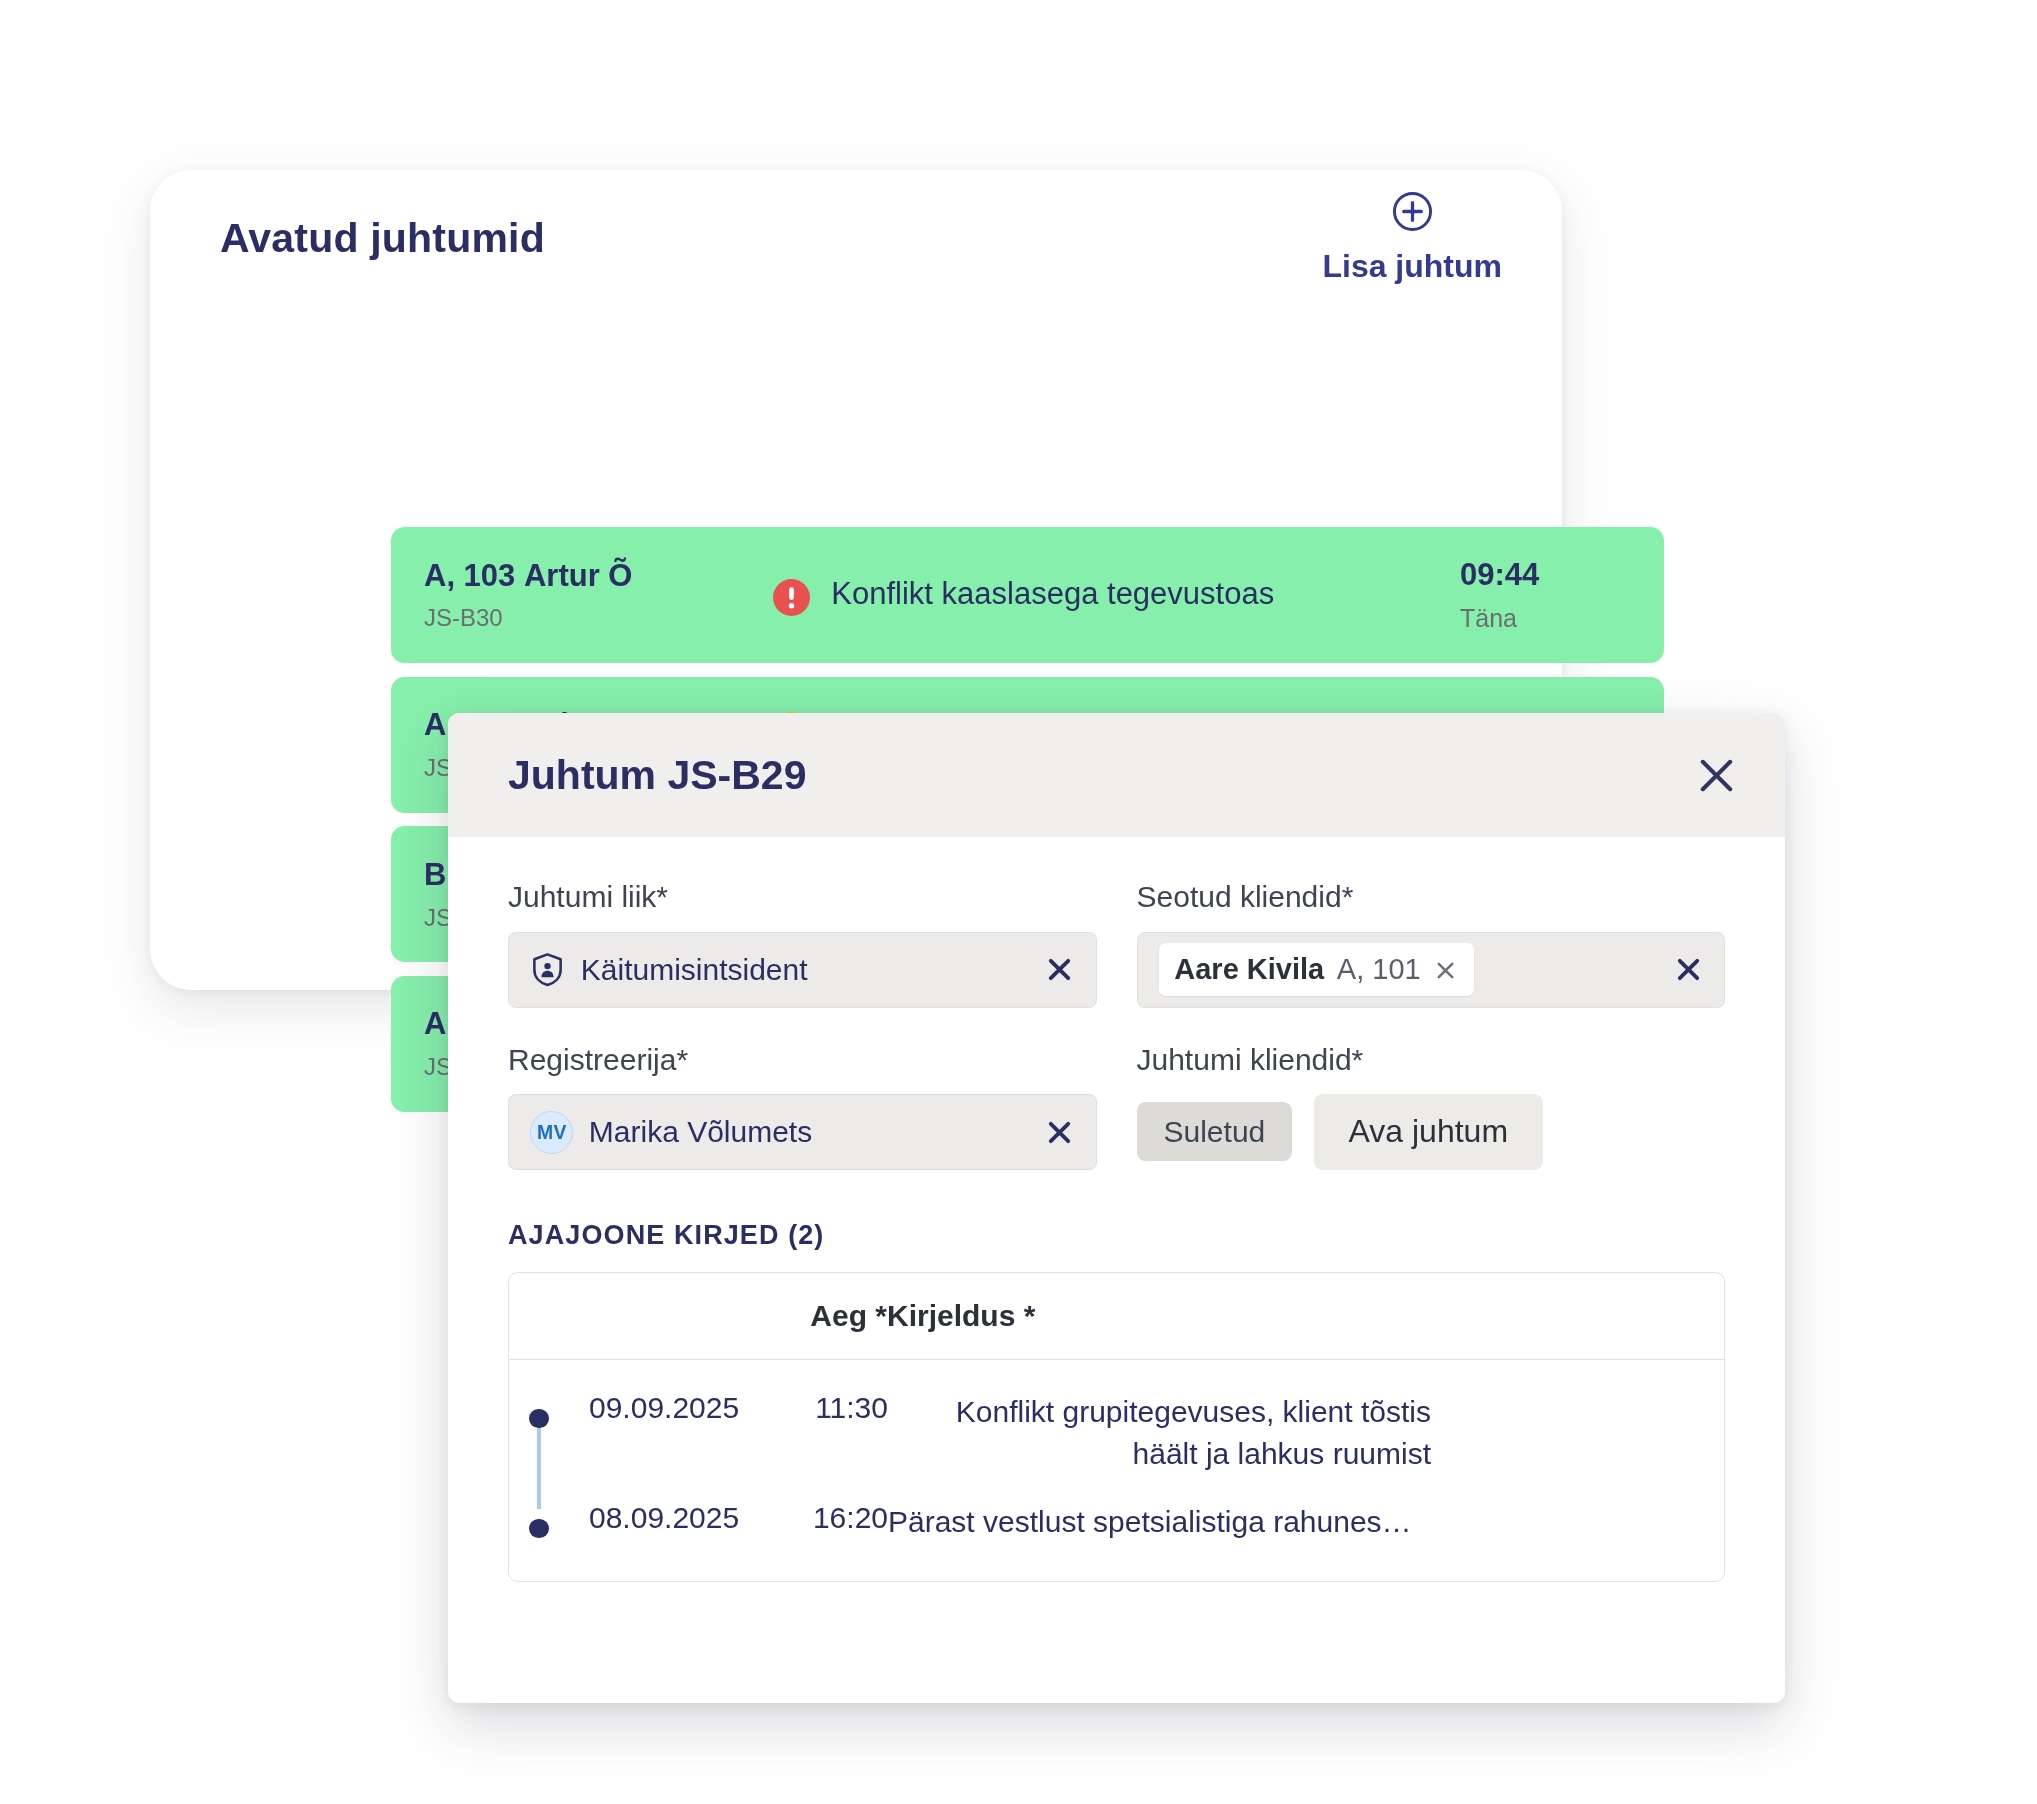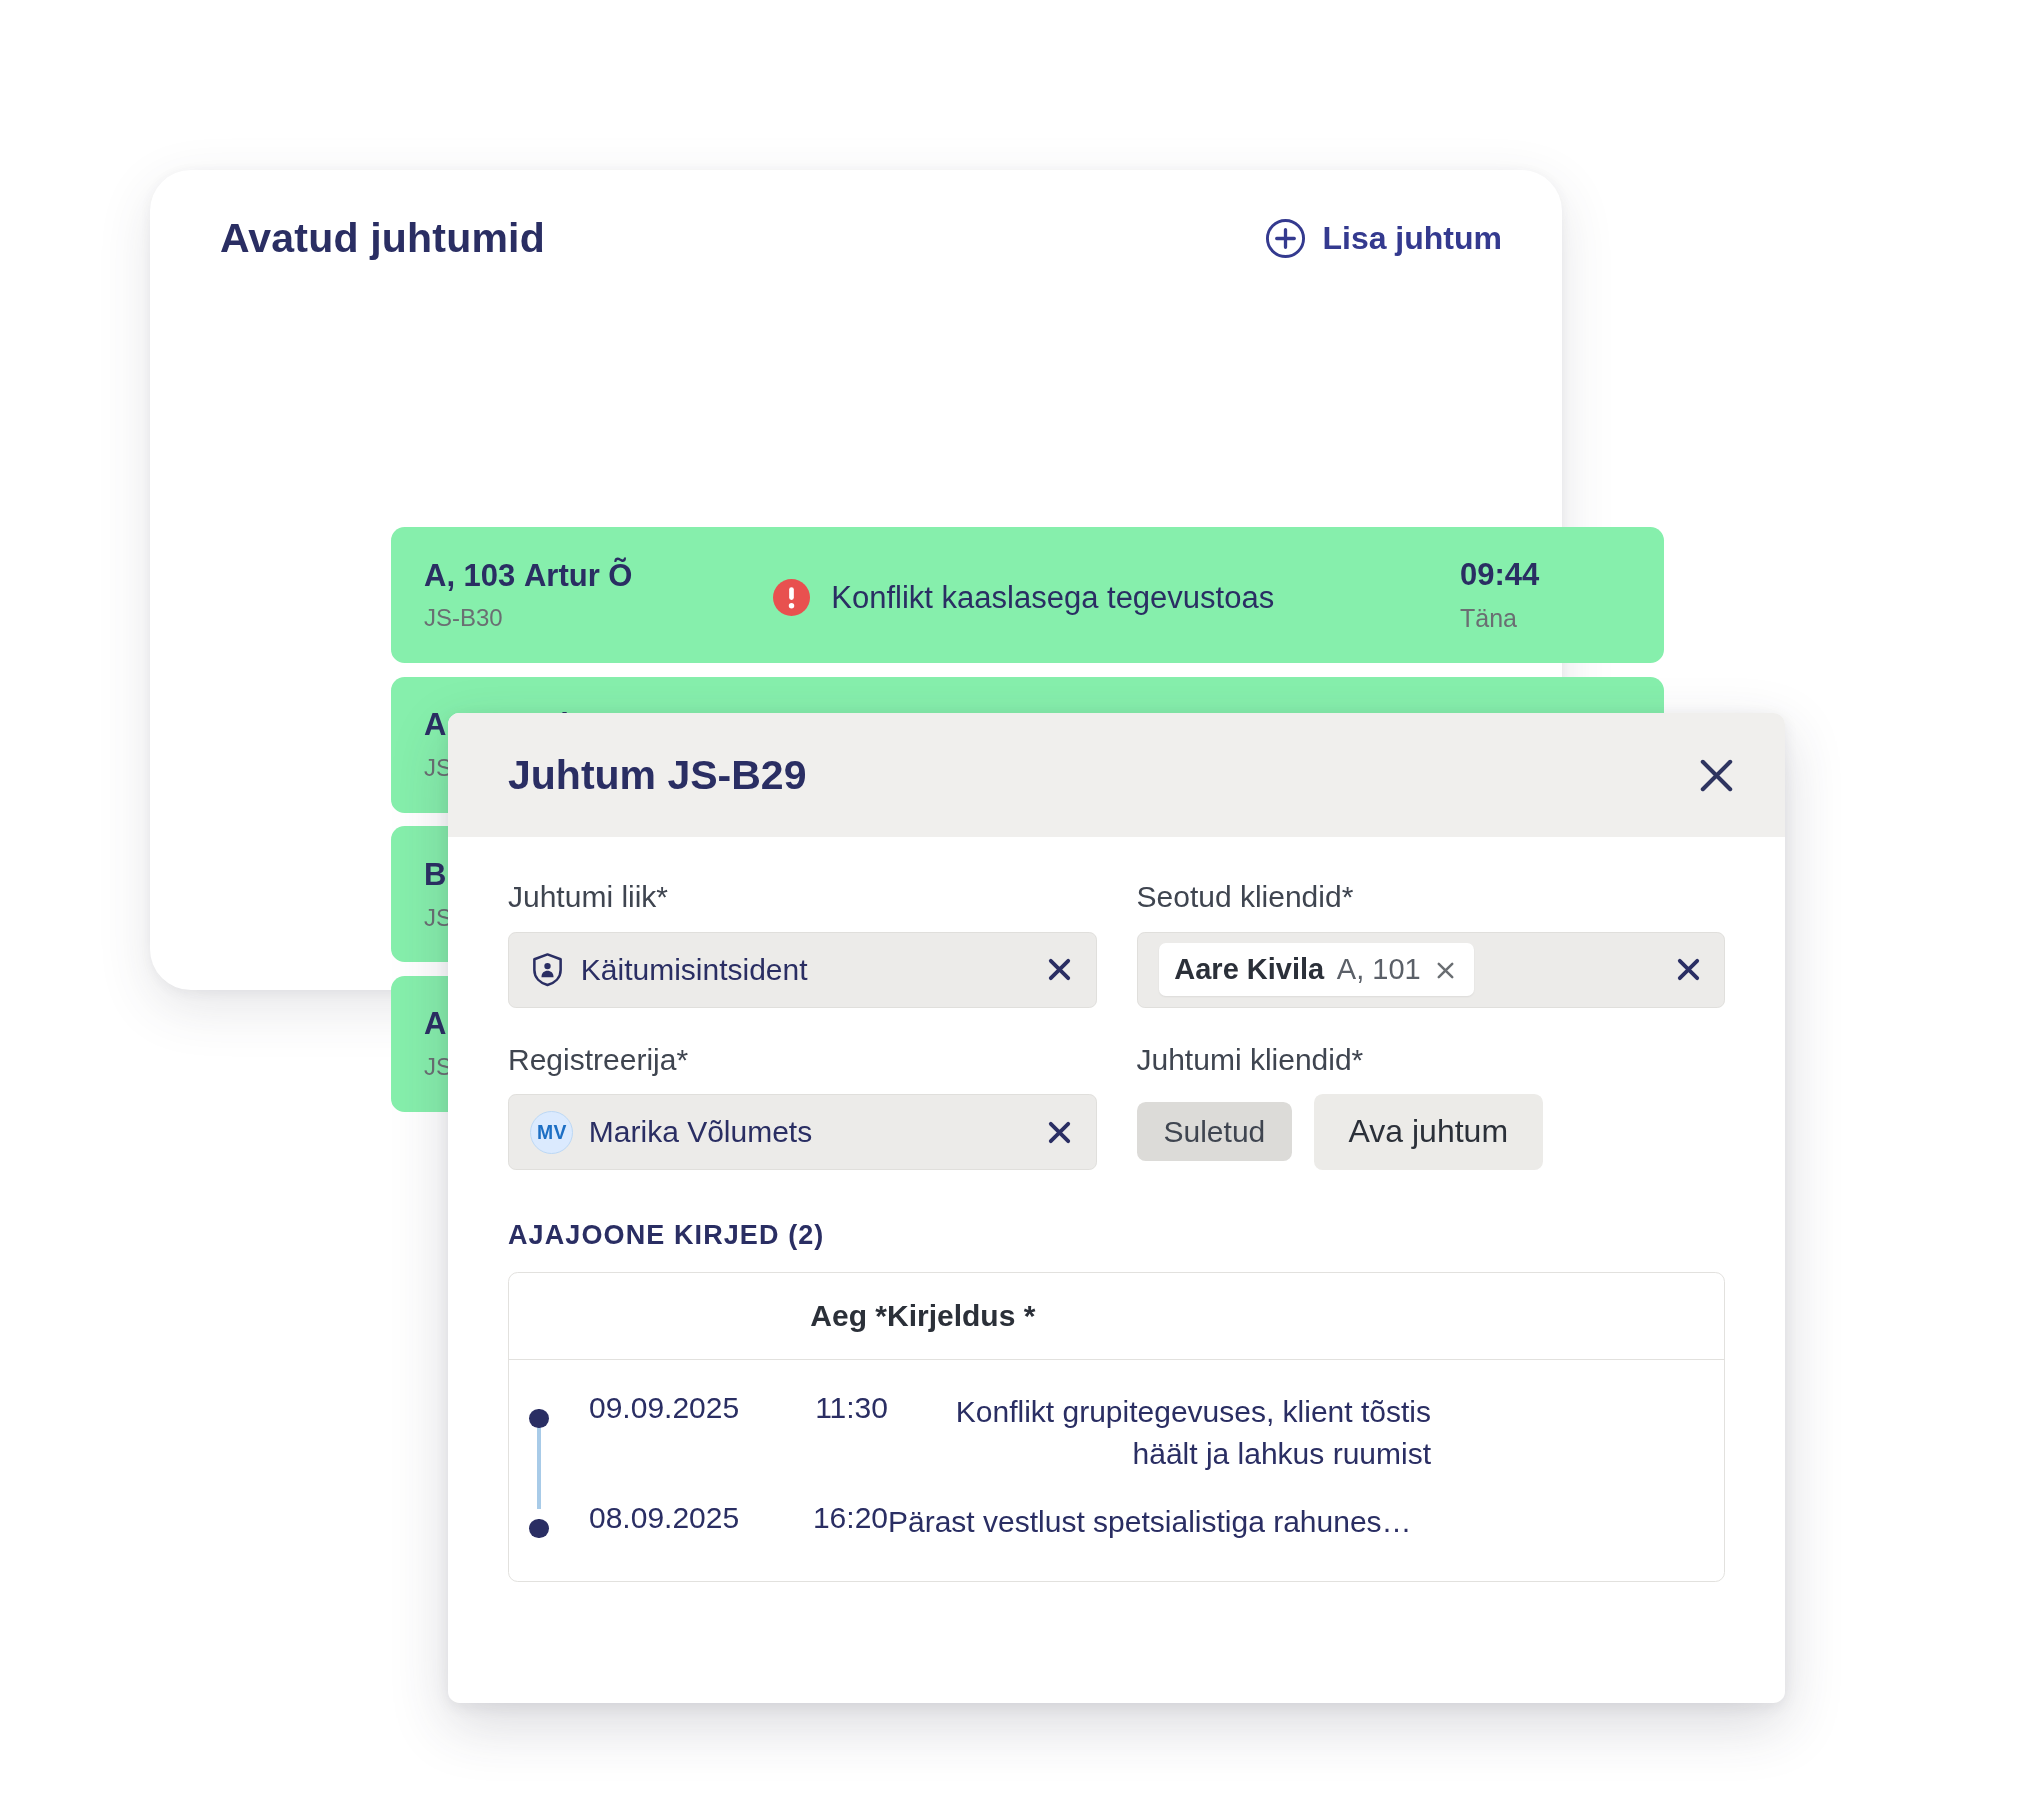--- a/index.html
+++ b/index.html
@@ -26,37 +26,38 @@
     padding: 0 60px 0 70px;
   }
   .list-title {
     font-size: 41px; font-weight: 700; color: #2a2e63; letter-spacing: 0.2px;
   }
   .add-btn {
     display: flex; align-items: center; gap: 16.5px;
     color: #343a8f; font-size: 32px; font-weight: 600;
     background: none; border: none; cursor: pointer;
     font-family: "Liberation Sans", sans-serif;
+    flex-direction: column;
   }
   .plus-ic { width: 41px; height: 41px; display:block; }
 
   .rows { position: absolute; left: 241px; top: 357px; width: 1273px; }
   .row {
     background: #86efac;
     border-radius: 13.6px;
     height: 136px;
     margin-bottom: 13.6px;
     display: flex; align-items: center;
     padding: 0 29px 0 33px;
     position: relative;
   }
   .row-col-a { width: 349px; flex: 0 0 349px; }
   .row-name { font-size: 31px; font-weight: 700; color: #2a2e63; white-space: nowrap; }
   .row-code { font-size: 24px; color: #6a6e72; margin-top: 10.7px; }
-  .row-col-b { flex: 1 1 auto; display: flex; align-items: flex-end; padding-top: 1.9px; }
+  .row-col-b { flex: 1 1 auto; display: flex; align-items: flex-start; padding-top: 1.9px; }
   .sev { width: 37px; height: 37px; flex: 0 0 37px; margin-top: 3.9px; margin-right: 21.3px; }
   .row-txt { font-size: 31px; color: #2a2e63; white-space: nowrap; }
   .row-sub { font-size: 25px; color: #6a6e72; margin-top: 9.7px; white-space: nowrap; }
   .row-col-c { width: 175px; flex: 0 0 175px; text-align: left; }
   .row-time { font-size: 31px; font-weight: 600; color: #2a2e63; }
   .row-day { font-size: 25px; color: #6a6e72; margin-top: 10.7px; }
 
   
   .modal {
     position: absolute;

